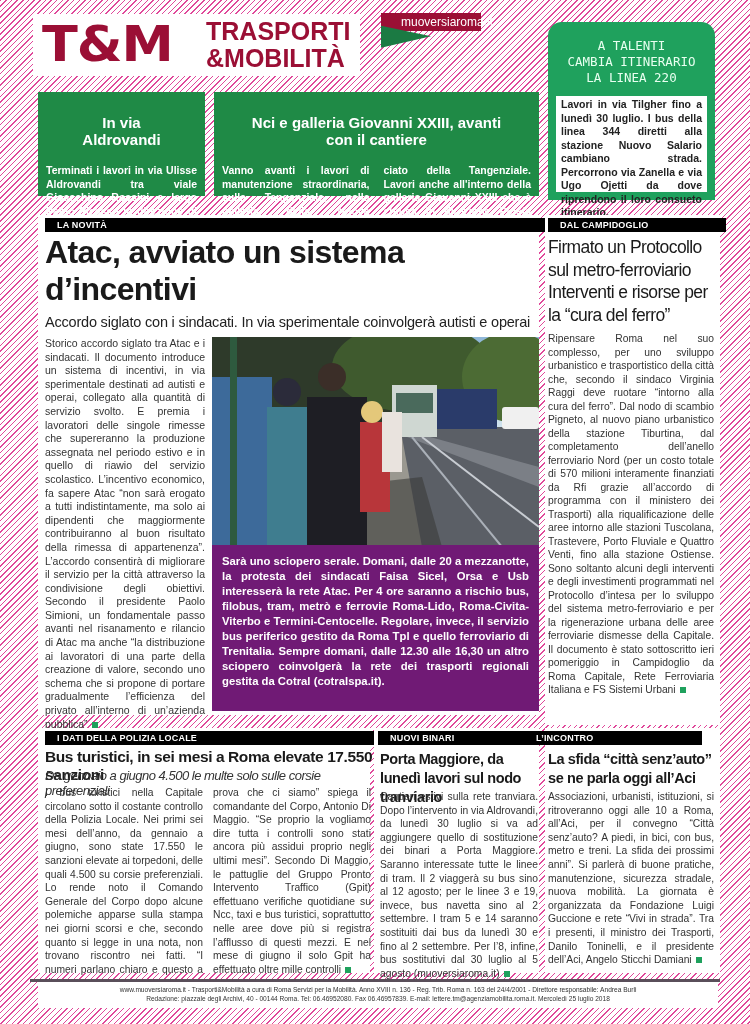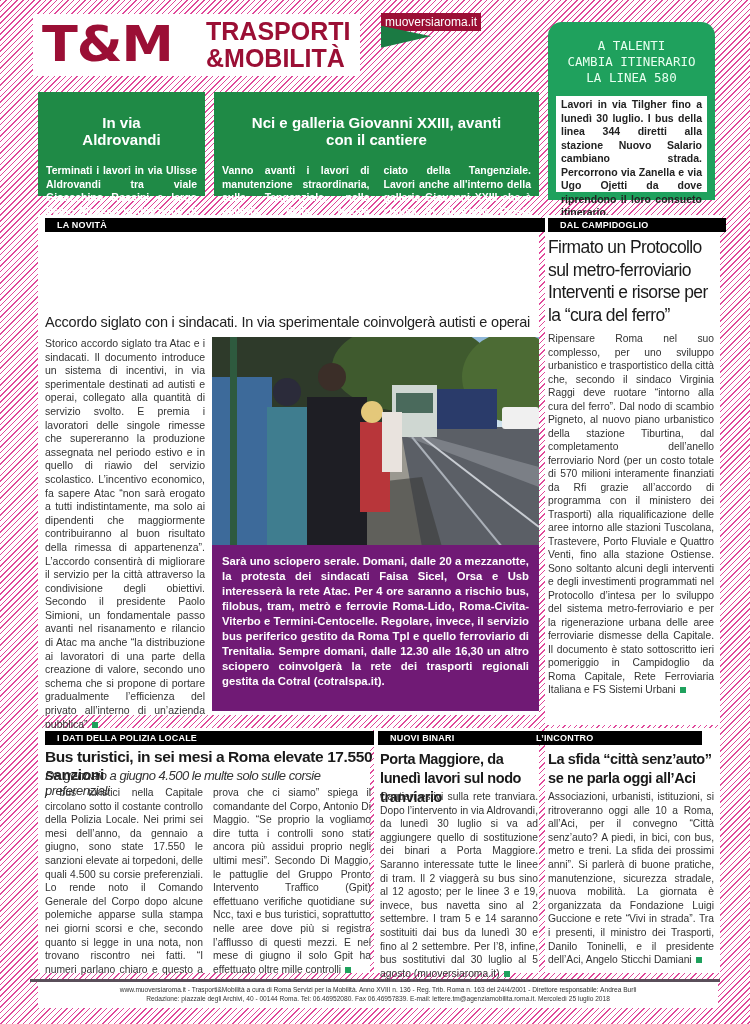--- a/index.html
+++ b/index.html
@@ -8,21 +8,21 @@
     font-family: "Liberation Sans", sans-serif;
     background: repeating-linear-gradient(135deg, #e0489a 0px, #e0489a 1px, #ffffff 1px, #ffffff 4px);
   }
   .abs { position: absolute; }
   .cond { font-family: "Liberation Sans Narrow", "Liberation Sans", sans-serif; }
 
   
   #logo-panel { left: 33px; top: 14px; width: 327px; height: 62px; background: #fff; }
   #logo-tm { left: 42px; top: 14px; font-size: 50px; font-weight: 900; color: #9b0f35; letter-spacing: -1px; font-family: "DejaVu Sans", sans-serif; line-height: 60px; transform: scaleX(1.05); transform-origin: left; }
   #logo-text { left: 206px; top: 18px; color: #9b0f35; font-weight: bold; font-size: 25px; line-height: 27px; letter-spacing: 0px; }
-  #site-badge { left: 381px; top: 13px; width: 100px; height: 18px; background: #9b0f35; color: #fff; font-size: 12px; line-height: 18px; padding-left: 4px; box-sizing: border-box; }
+  #site-badge { left: 381px; top: 13px; width: 100px; height: 18px; background: #9b0f35; color: #fff; font-size: 12px; line-height: 18px; padding-left: 20px; box-sizing: border-box; }
   #site-ribbon { left: 381px; top: 31px; width: 0; height: 0; border-left: 50px solid #1b7a43; border-bottom: 22px solid transparent; transform: skewY(12deg); }
 
   
   .gbox { background: #1f8a46; color: #fff; }
   .gbox h3 { margin: 16px; text-align: center; font-size: 15px; font-weight: bold; }
   .gbox .txt { font-size: 10.5px; line-height: 13.5px; font-weight: bold; text-align: justify; }
   #box1 { left: 38px; top: 92px; width: 167px; height: 104px; padding: 6px 8px; box-sizing: border-box; }
   #box2 { left: 214px; top: 92px; width: 325px; height: 104px; padding: 6px 8px; box-sizing: border-box; }
   #box2 .cols { display: flex; gap: 14px; margin-top: 4px; }
   #box2 .cols .txt { flex: 1; }
@@ -93,27 +93,28 @@
   <div class="cols">
     <div class="txt cond">Vanno avanti i lavori di manutenzione straordinaria, sulla Tangenziale, nella galleria della Nuova circonvallazione interna in direzione Salaria. Il tunnel è chiuso e il traffico è deviato sul vecchio trac-</div>
     <div class="txt cond">ciato della Tangenziale. Lavori anche all'interno della galleria Giovanni XXIII che è chiusa in direzione Pineta Sacchetti. L'intervento è in programma fino al 5 agosto. Disagi per circolazione.</div>
   </div>
 </div>
 
 <div class="abs" id="talenti"></div>
 <div class="abs" id="talenti-title">
   <div>A TALENTI</div>
   <div>CAMBIA ITINERARIO</div>
-  <div>LA LINEA 580</div>
+  <div>LA LINEA 220</div>
 </div>
 <div class="abs cond" id="talenti-body">Lavori in via Tilgher fino a lunedì 30 luglio. I bus della linea 344 diretti alla stazione Nuovo Salario cambiano strada. Percorrono via Zanella e via Ugo Ojetti da dove riprendono il loro consueto itinerario.</div>
 
 <div class="abs" id="main-panel"></div>
 <div class="abs kicker" id="main-kicker">LA NOVITÀ</div>
 <div class="abs" id="main-title">
+  <div>Atac, avviato un sistema d’incentivi</div>
 </div>
 <div class="abs" id="main-sub">Accordo siglato con i sindacati. In via sperimentale coinvolgerà autisti e operai</div>
 <div class="abs" id="main-body"><span>Storico accordo siglato tra Atac e i sindacati. Il documento introduce un sistema di incentivi, in via sperimentale destinati ad autisti e operai, collegato alla quantità di servizio svolto. E premia i lavoratori delle singole rimesse che supereranno la produzione assegnata nel periodo estivo e in quello di riawio del servizio scolastico. L’incentivo economico, fa sapere Atac “non sarà erogato a tutti indistintamente, ma solo ai dipendenti che maggiormente contribuiranno al buon risultato della rimessa di appartenenza”. L’accordo consentirà di migliorare il servizio per la città attraverso la condivisione degli obiettivi. Secondo il presidente Paolo Simioni, un fondamentale passo avanti nel risanamento e rilancio di Atac ma anche “la distribuzione ai lavoratori di una parte della creazione di valore, secondo uno schema che si propone di portare gradualmente l’efficienza del privato all’interno di un’azienda pubblica”</span><span class="endmark"></span></div>
 
 <div class="abs" id="photo" title="Passengers waiting at a tram stop as a tram approaches">
   <svg width="327" height="210" viewBox="0 0 327 210">
     <defs>
       <linearGradient id="sky" x1="0" y1="0" x2="0" y2="1">
         <stop offset="0" stop-color="#8fb7d8"></stop>
           <stop offset="1" stop-color="#cfe2ee"></stop>

